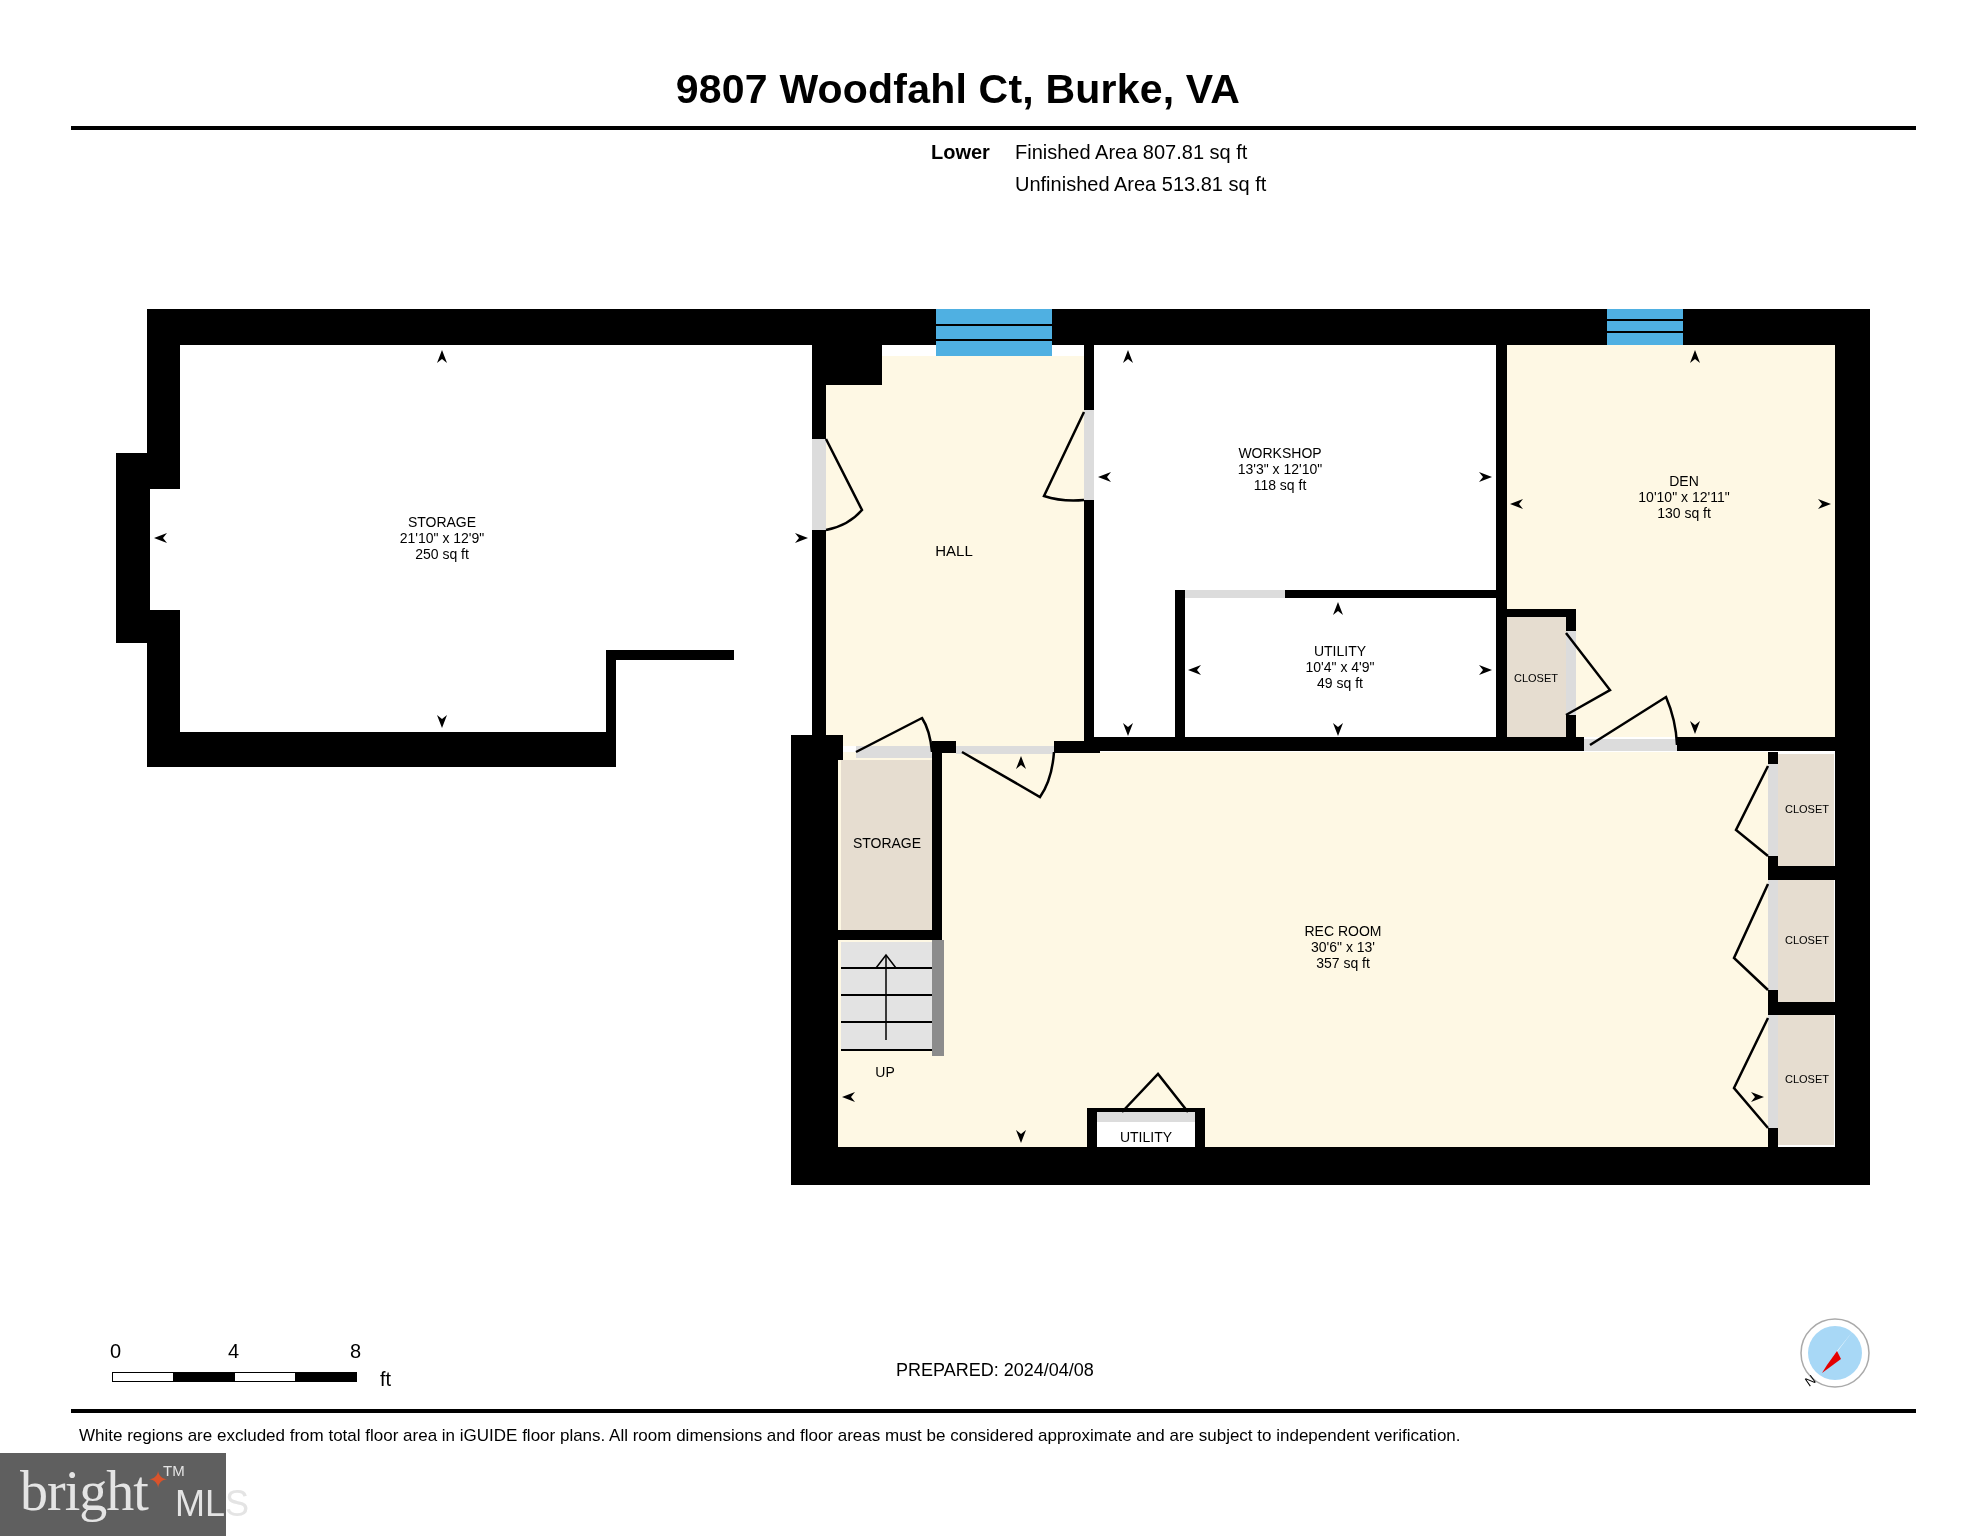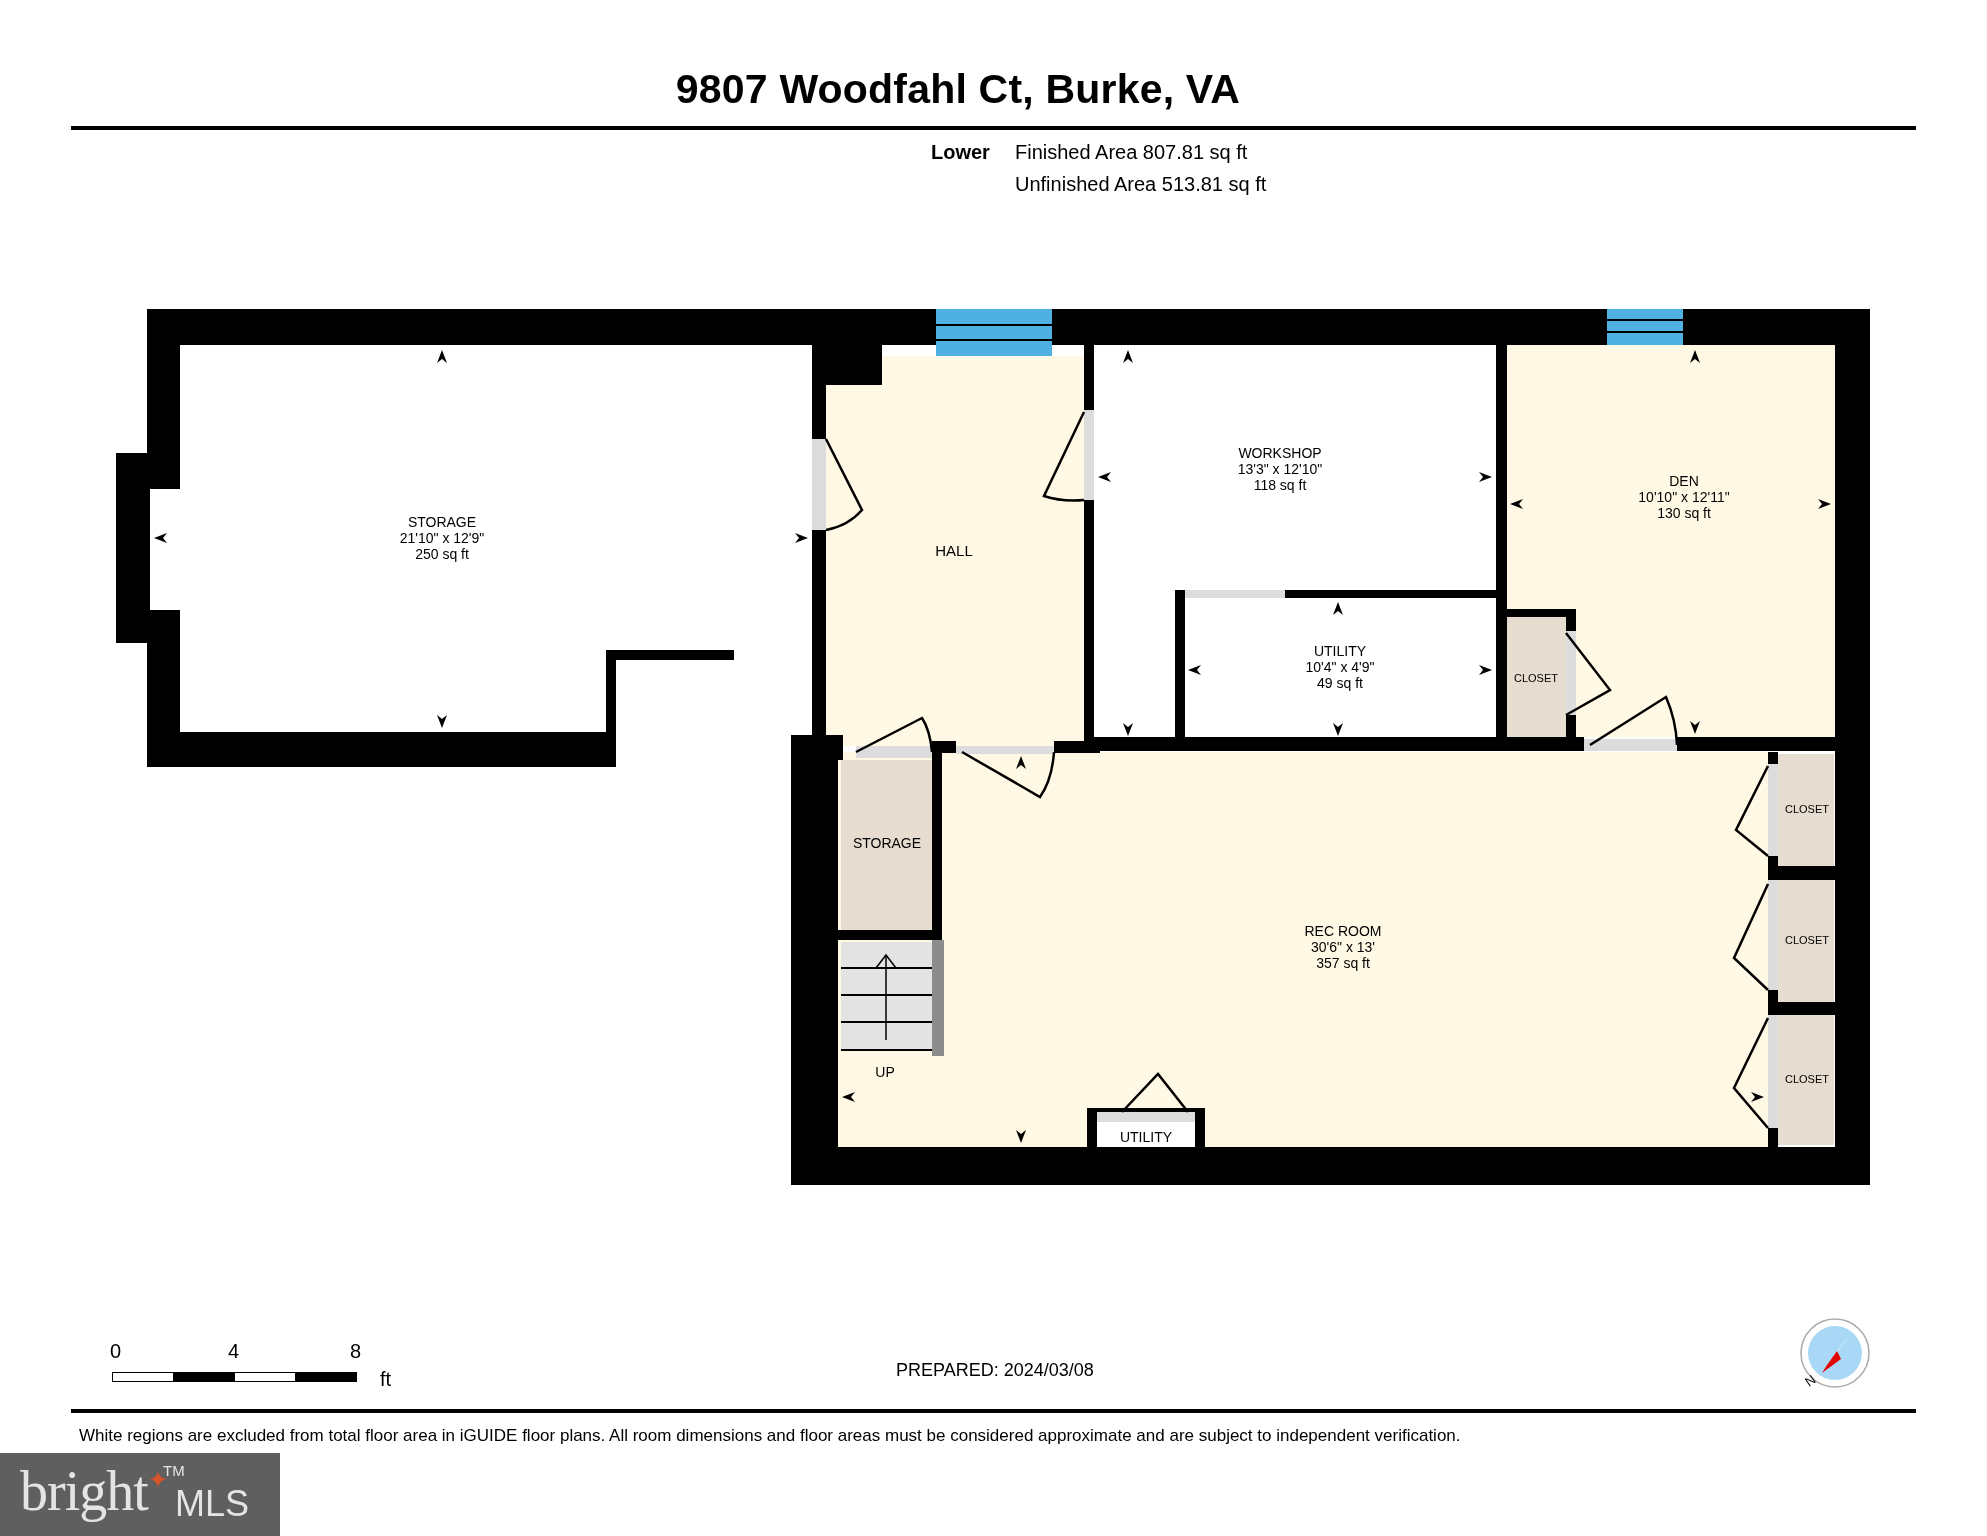--- a/index.html
+++ b/index.html
@@ -7,21 +7,21 @@
   .title{position:absolute;left:0;width:1916px;top:66px;text-align:center;font-weight:bold;font-size:41px;letter-spacing:0.2px;}
   .rule{position:absolute;left:71px;width:1845px;height:4px;background:#000;}
   .area-label{position:absolute;font-size:20px;}
   .area-level{position:absolute;left:931px;top:141px;font-weight:bold;font-size:20px;}
   svg.plan{position:absolute;left:0;top:0;}
   .scale{position:absolute;left:110px;top:1340px;width:300px;height:70px;}
   .scale .tick{position:absolute;top:0;font-size:20px;}
   .scale .bar{position:absolute;top:32px;height:10px;border:1px solid #000;box-sizing:border-box;}
   .prepared{position:absolute;left:896px;top:1360px;font-size:18px;}
   .disclaimer{position:absolute;left:79px;top:1426px;font-size:17px;}
-  .logo{position:absolute;left:0;top:1453px;width:280px;height:83px;background:#5f5f5f;}
+  .logo{position:absolute;left:0;top:1453px;width:226px;height:83px;background:#5f5f5f;}
   .logo .word{position:absolute;left:20px;top:6px;font-family:"Liberation Serif",serif;font-size:56px;color:#e4e4e4;letter-spacing:-1px;}
   .logo .mls{position:absolute;left:175px;top:30px;font-size:36px;color:#e4e4e4;}
   .logo .star{position:absolute;left:148px;top:13px;color:#d9532b;font-size:24px;}
   .logo .tm{position:absolute;left:163px;top:9px;color:#e4e4e4;font-size:15px;text-align:center;}
   .compass{position:absolute;left:1797px;top:1317px;width:74px;height:74px;}
 </style>
 </head>
 <body>
 
 <div class="title">9807 Woodfahl Ct, Burke, VA</div>
@@ -224,21 +224,21 @@
   <span class="tick" style="left:0">0</span>
   <span class="tick" style="left:118px">4</span>
   <span class="tick" style="left:240px">8</span>
   <div class="bar" style="left:2px;width:62px;background:#fff"></div>
   <div class="bar" style="left:63px;width:62px;background:#000"></div>
   <div class="bar" style="left:124px;width:62px;background:#fff"></div>
   <div class="bar" style="left:185px;width:62px;background:#000"></div>
   <span class="tick" style="left:270px;top:28px">ft</span>
 </div>
 
-<div class="prepared">PREPARED: 2024/03/08</div>
+<div class="prepared">PREPARED: 2024/04/08</div>
 
 <svg class="compass" viewBox="0 0 74 74">
   <circle cx="38" cy="36" r="34" fill="#fff" stroke="#aaa" stroke-width="1.5"></circle>
   <circle cx="38" cy="36" r="27" fill="#a8d8f6"></circle>
   <polygon points="56,14 40,34 30,48" fill="#ffffff"></polygon>
   <polygon points="40,34 30,48 25,56 44,42" fill="#e40000"></polygon>
   <text x="12" y="70" font-size="13" font-family="Liberation Sans, sans-serif" transform="rotate(-35 12 70)">N</text>
 </svg>
 
 <div class="rule" style="top:1409px"></div>

